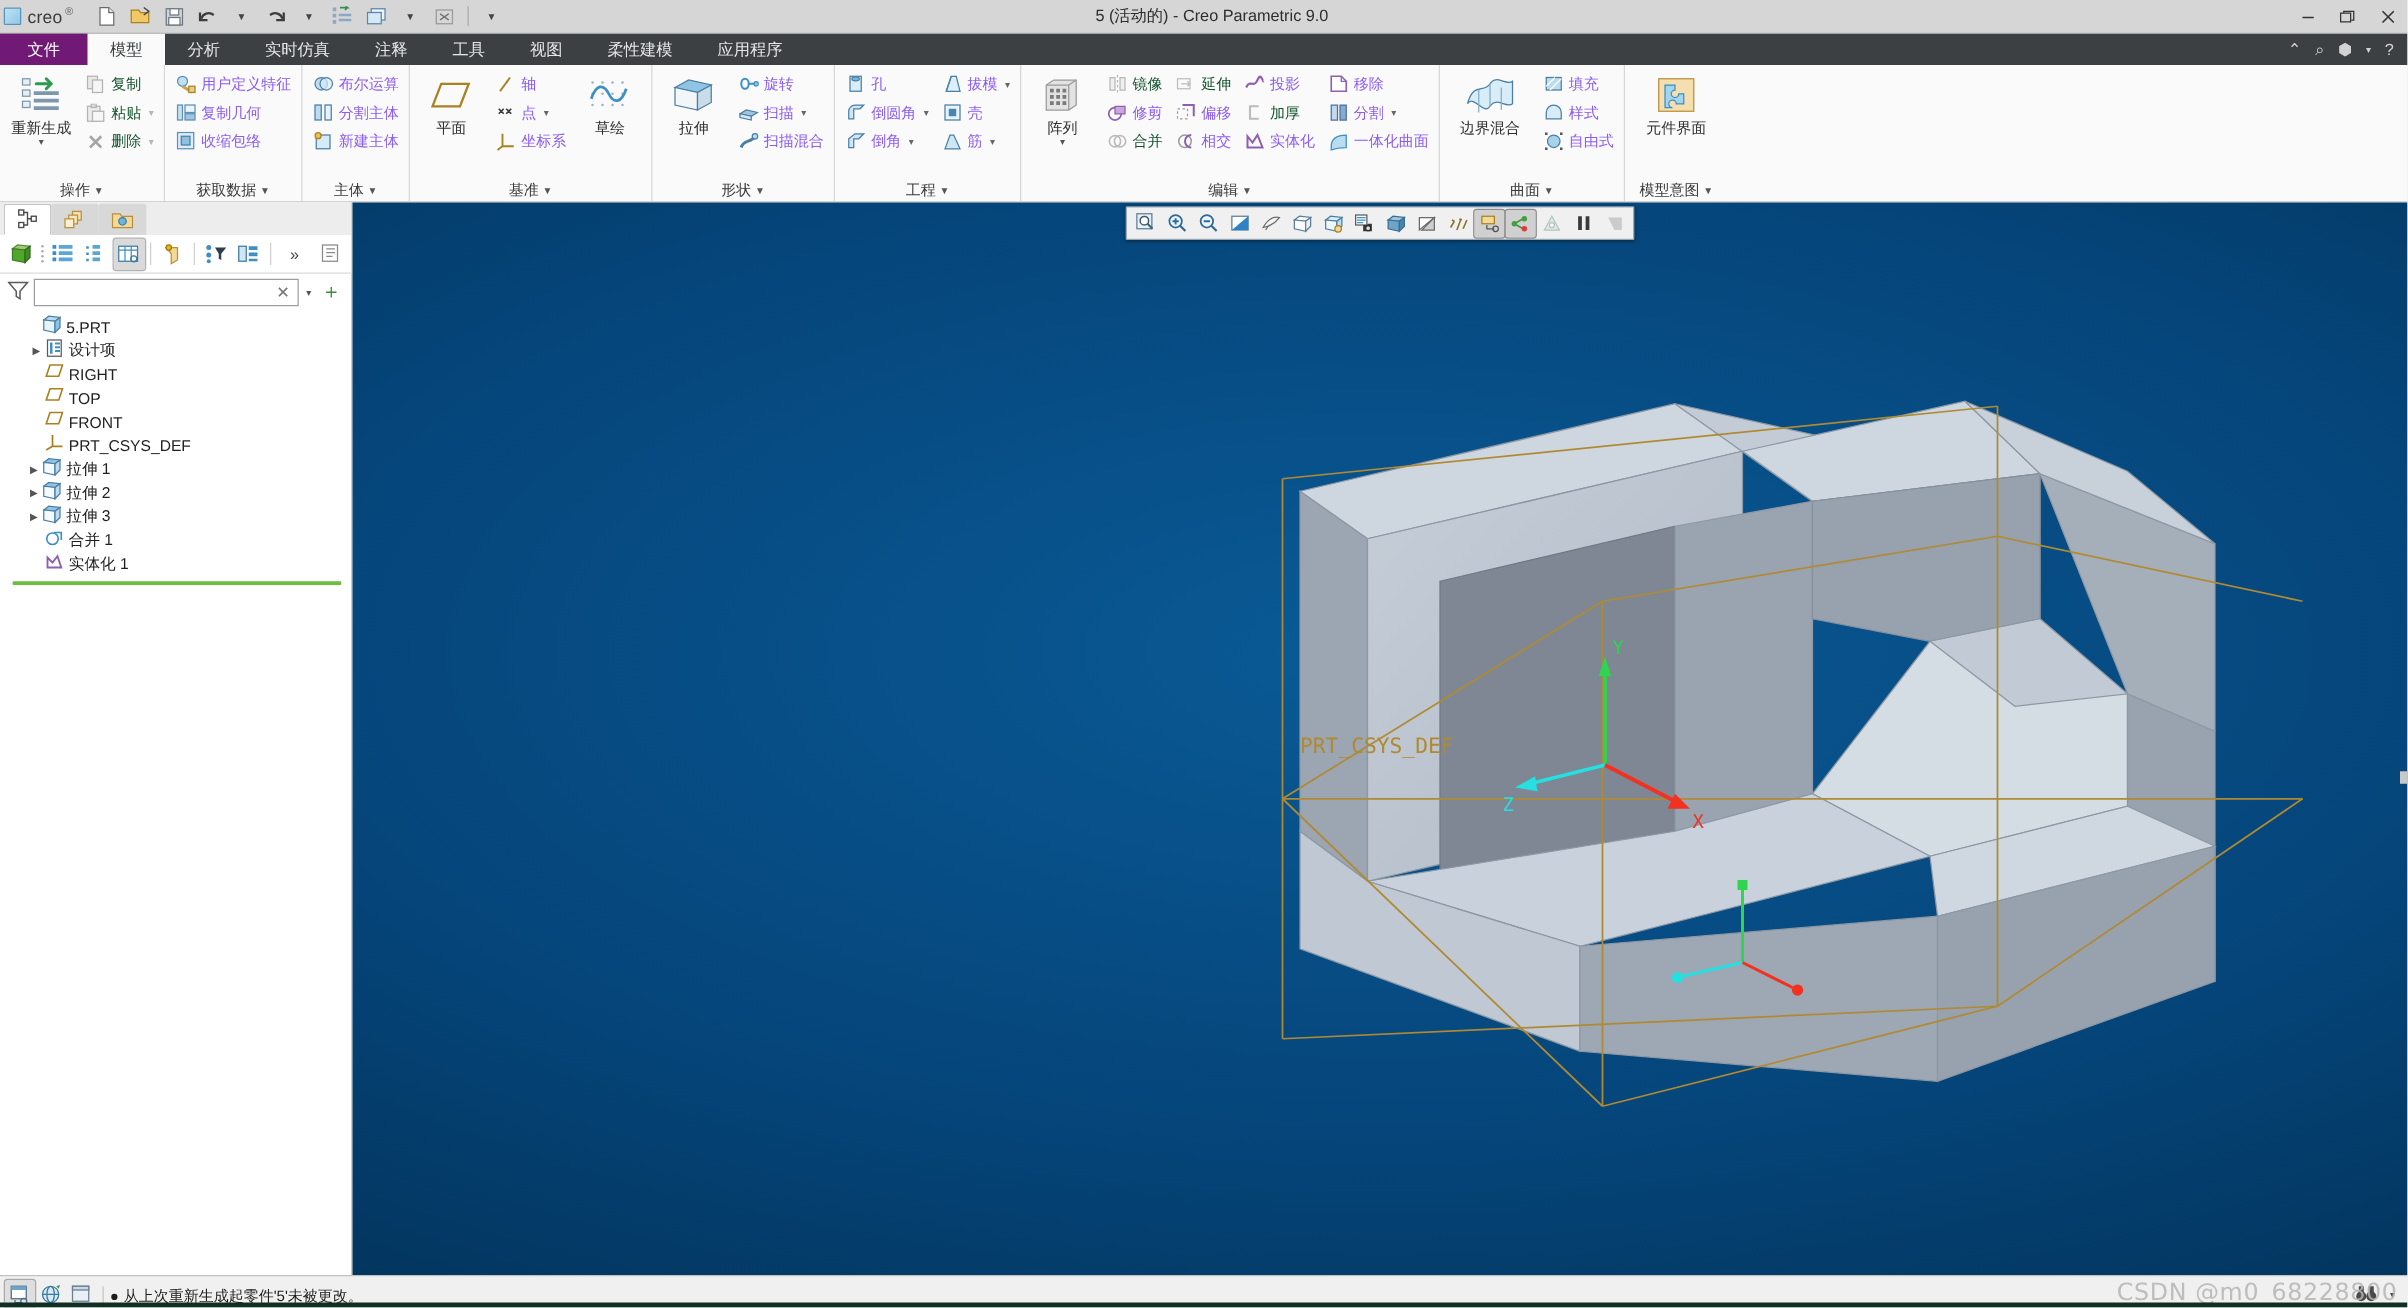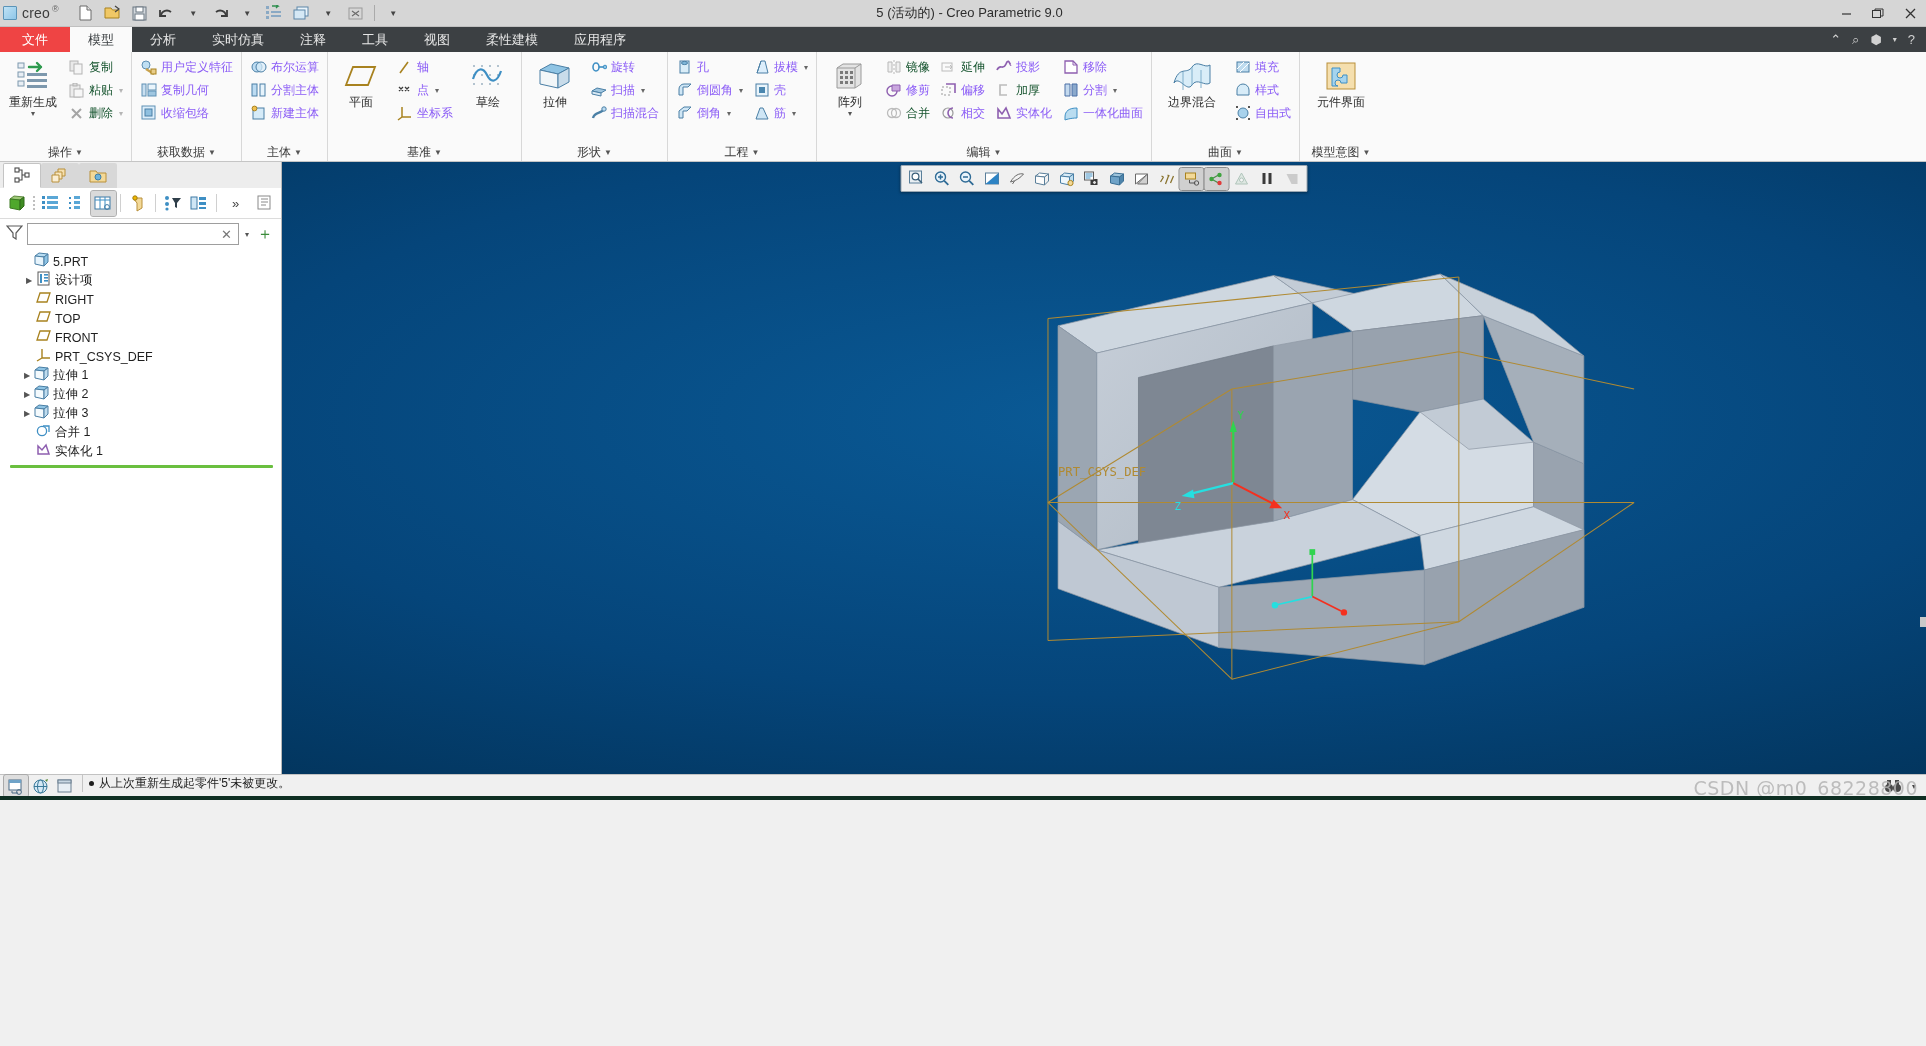--- a/index.html
+++ b/index.html
@@ -3,21 +3,21 @@
 <meta charset="utf-8">
 <style>
   * { box-sizing: border-box; margin: 0; padding: 0; }
   html, body {
     width: 1926px; height: 1046px;
     overflow: hidden;
     font-family: "Liberation Sans", "DejaVu Sans", sans-serif;
     background: #f0f0f0;
     -webkit-font-smoothing: antialiased;
   }
-  .app { width: 1926px; height: 800px; position: relative; display: flex; flex-direction: column; }
+  .app { width: 1926px; height: 1046px; position: relative; display: flex; flex-direction: column; }
 
   
   .titlebar {
     height: 27px; background: #d6d6d6; display: flex; align-items: center;
     border-bottom: 1px solid #c0c0c0; position: relative; flex: none;
   }
   .qat { display: flex; align-items: center; gap: 2px; padding-left: 5px; }
   .qat .qbtn {
     width: 25px; height: 22px; display: flex; align-items: center; justify-content: center;
     cursor: default; border-radius: 2px;
@@ -41,21 +41,21 @@
 
   
   .tabbar {
     height: 25px; background: #3c4043; display: flex; align-items: stretch;
     position: relative; flex: none;
   }
   .tab {
     display: flex; align-items: center; padding: 0 18px; font-size: 13px;
     color: #e6e6e6; cursor: default; white-space: nowrap;
   }
-  .tab.file { background: #ef4444; color: #fff; padding: 0 22px; font-weight: 400; }
+  .tab.file { background: #701a75; color: #fff; padding: 0 22px; font-weight: 400; }
   .tab.active { background: #fafafa; color: #3c4043; }
   .tabbar-right { margin-left: auto; display: flex; align-items: center; gap: 11px; padding-right: 11px; }
   .tabbar-right span { color: #d2d2d2; font-size: 13px; cursor: default; }
 
   
   .ribbon {
     height: 110px; background: #fafafa; display: flex; align-items: stretch;
     border-bottom: 1px solid #c5c5c5; flex: none; overflow: hidden;
   }
   .rgroup { display: flex; flex-direction: column; position: relative; padding: 0 4px; }
@@ -145,21 +145,21 @@
   .vtb { width: 24px; height: 22px; display: flex; align-items: center; justify-content: center; cursor: default; border-radius: 2px; position: relative; }
   .vtb.on { background: #d0d0d0; outline: 1px solid #8c8c8c; }
   .vtb.dis { opacity: .42; }
 
   .model { position: absolute; left: 0; top: 0; width: 100%; height: 100%; pointer-events: none; }
   .scrollstub { position: absolute; right: 0; top: 455px; width: 6px; height: 10px; background: #c8c8c8; }
 
   
   .statusbar {
     height: 26px; background: #f0f0f0; border-top: 1px solid #c2c2c2;
-    display: flex; align-items: flex-start; padding: 0 4px; flex: none; position: relative;
+    display: flex; align-items: flex-end; padding: 0 4px; flex: none; position: relative;
   }
   .sbtn { width: 24px; height: 22px; display: flex; align-items: center; justify-content: center; cursor: default; border-radius: 2px; }
   .sbtn.on { background: #dedede; outline: 1px solid #aaa; }
   .ssep { width: 1px; height: 17px; background: #c4c4c4; margin: 0 6px; }
   .smsg { font-size: 12px; color: #1d1d1d; display: flex; align-items: center; gap: 5px; }
   .sdot { width: 5px; height: 5px; border-radius: 50%; background: #1d1d1d; display: block; }
   .sright { margin-left: auto; display: flex; align-items: center; }
   .watermark {
     position: absolute; right: 8px; bottom: 1px; font-size: 19px; color: #b4b4b4;
     font-family: "DejaVu Sans", sans-serif; letter-spacing: .5px; opacity: .85; white-space: nowrap;

